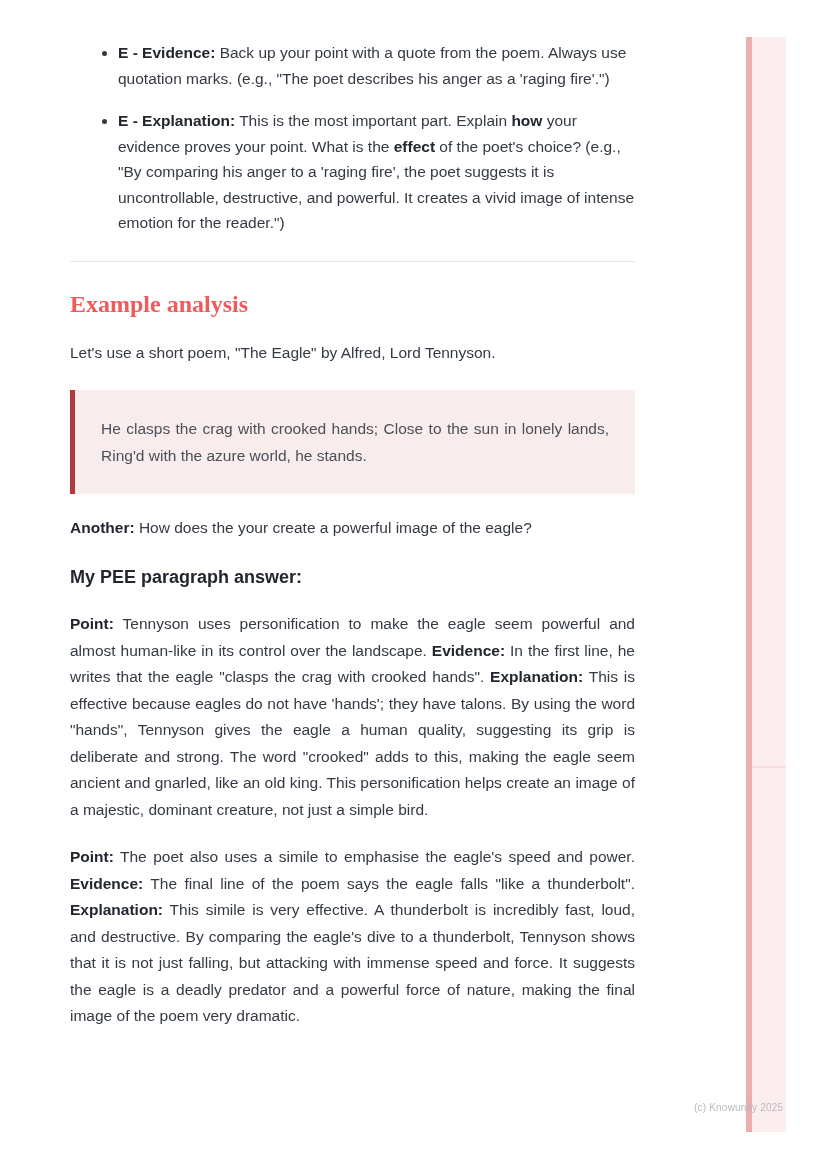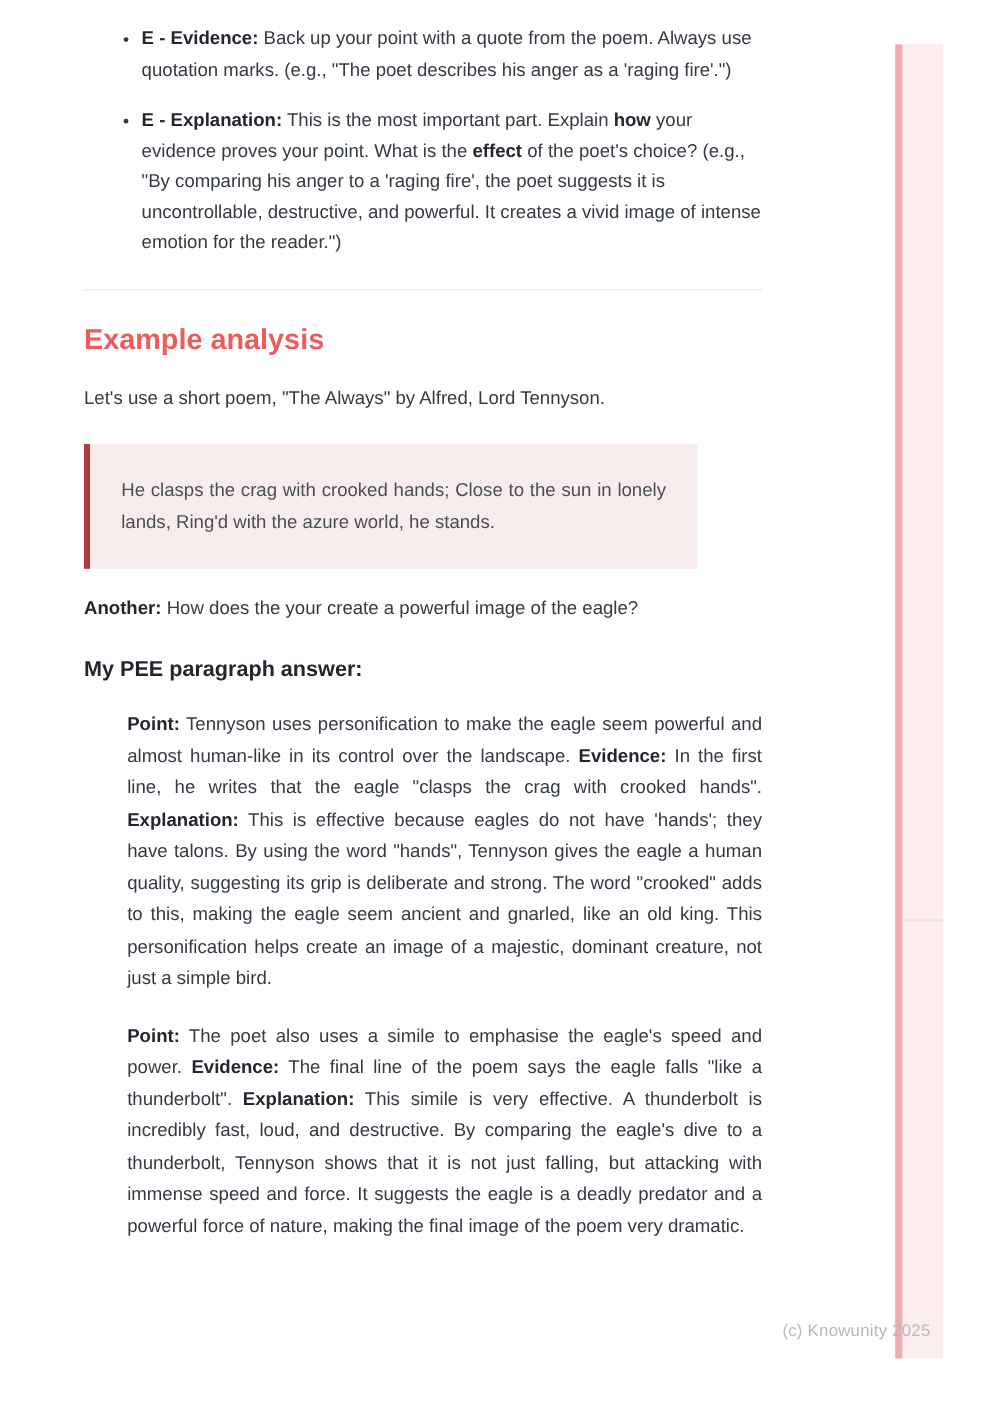--- a/index.html
+++ b/index.html
@@ -2,54 +2,54 @@
 <html><head>
 <meta charset="utf-8">
 <style>
   html,body{margin:0;padding:0;}
   body{
     width:828px;height:1171px;position:relative;background:#ffffff;
     font-family:"Liberation Sans","DejaVu Sans",sans-serif;
     color:#343a43;overflow:hidden;
   }
   .content{
-    position:absolute;left:70px;top:20px;width:565px;z-index:1;
+    position:absolute;left:70px;top:40px;width:565px;z-index:1;
   }
   .bullet-list{
     margin:0;padding:0 0 0 48px;list-style:disc outside;
   }
   .bullet-list li{
     font-size:15.5px;line-height:25.5px;margin:0 0 17px 0;color:#343a43;
   }
   .bullet-list li::marker{color:#343a43;}
   b,.b{font-weight:700;color:#22262e;}
   .divider{
     border:none;border-top:1px solid #e7e7e9;margin:25px 0 0 0;height:0;
   }
   .section-heading{
-    margin:27px 0 4px 0;font-size:24px;line-height:30px;font-weight:700;color:#ee5b5b;
+    margin:27px 0 4px 0;font-size:24px;line-height:30px;font-weight:700;color:#ee5b5b;font-family:Liberation Serif, serif;
   }
   .para{
     margin:21px 0 0 0;font-size:15.5px;line-height:26.5px;color:#343a43;
   }
-  .para.justify{text-align:justify;margin-left:36px;}
+  .para.justify{text-align:justify;}
   .quote{
-    box-sizing:border-box;width:511px;margin:24px 0 0 0;
+    box-sizing:border-box;width:565px;margin:24px 0 0 0;
     background:#f9ecec;border-left:5px solid #b23a3e;
     padding:25px 26px 25px 26px;
   }
   .quote p{
     margin:0;font-size:15.5px;line-height:27px;color:#4a4f57;text-align:justify;
   }
   .bold-line{
     margin:22px 0 0 0;font-size:18px;line-height:26.5px;font-weight:700;color:#22262e;
   }
   .footer-note{
-    position:absolute;left:652px;top:1101px;z-index:3;
-    font-size:14px;line-height:14px;color:#b9b9bd;letter-spacing:0.2px;
+    position:absolute;left:694px;top:1101px;z-index:3;
+    font-size:10px;line-height:14px;color:#b9b9bd;letter-spacing:0.2px;
   }
   .hl-bar-dark{
     position:absolute;left:746px;top:37px;width:6px;height:1095px;
     background:#edacb0;z-index:2;
   }
   .hl-bar-light{
     position:absolute;left:752px;top:37px;width:34px;height:1095px;
     background:#fcedef;z-index:2;
   }
   .hl-bar-seam{
@@ -68,21 +68,21 @@
     </li>
     <li>
       <span class="b">E - Explanation:</span><span> This is the most important part. Explain </span><span class="b">how</span><span> your evidence proves your point. What is the </span><span class="b">effect</span><span> of the poet's choice? (e.g., "By comparing his anger to a 'raging fire', the poet suggests it is uncontrollable, destructive, and powerful. It creates a vivid image of intense emotion for the reader.")</span>
     </li>
   </ul>
 
   <hr class="divider">
 
   <h2 class="section-heading">Example analysis</h2>
 
-  <p class="para">Let's use a short poem, "The Always" by Alfred, Lord Tennyson.</p>
+  <p class="para">Let's use a short poem, "The Eagle" by Alfred, Lord Tennyson.</p>
 
   <blockquote class="quote">
     <p>He clasps the crag with crooked hands; Close to the sun in lonely lands, Ring'd with the azure world, he stands.</p>
   </blockquote>
 
   <p class="para">
     <span class="b">Another:</span><span> How does the your create a powerful image of the eagle?</span>
   </p>
 
   <p class="bold-line">My PEE paragraph answer:</p>

